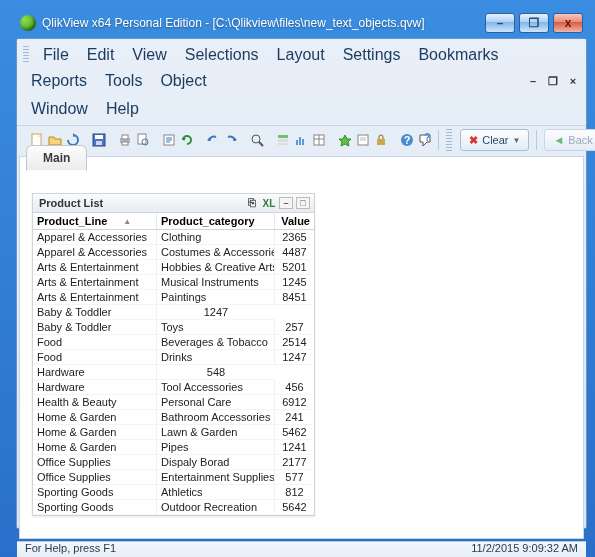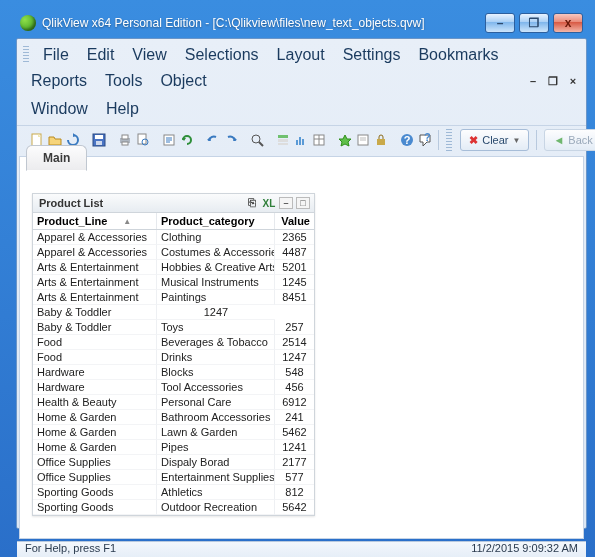--- a/index.html
+++ b/index.html
@@ -294,21 +294,20 @@
                 <div>Beverages &amp; Tobacco</div>
                 <div>2514</div>
               </div>
               <div class="row">
                 <div>Food</div>
                 <div>Drinks</div>
                 <div>1247</div>
               </div>
               <div class="row">
                 <div>Hardware</div>
-                <div>Blocks</div>
                 <div>548</div>
               </div>
               <div class="row">
                 <div>Hardware</div>
                 <div>Tool Accessories</div>
                 <div>456</div>
               </div>
               <div class="row">
                 <div>Health &amp; Beauty</div>
                 <div>Personal Care</div>

